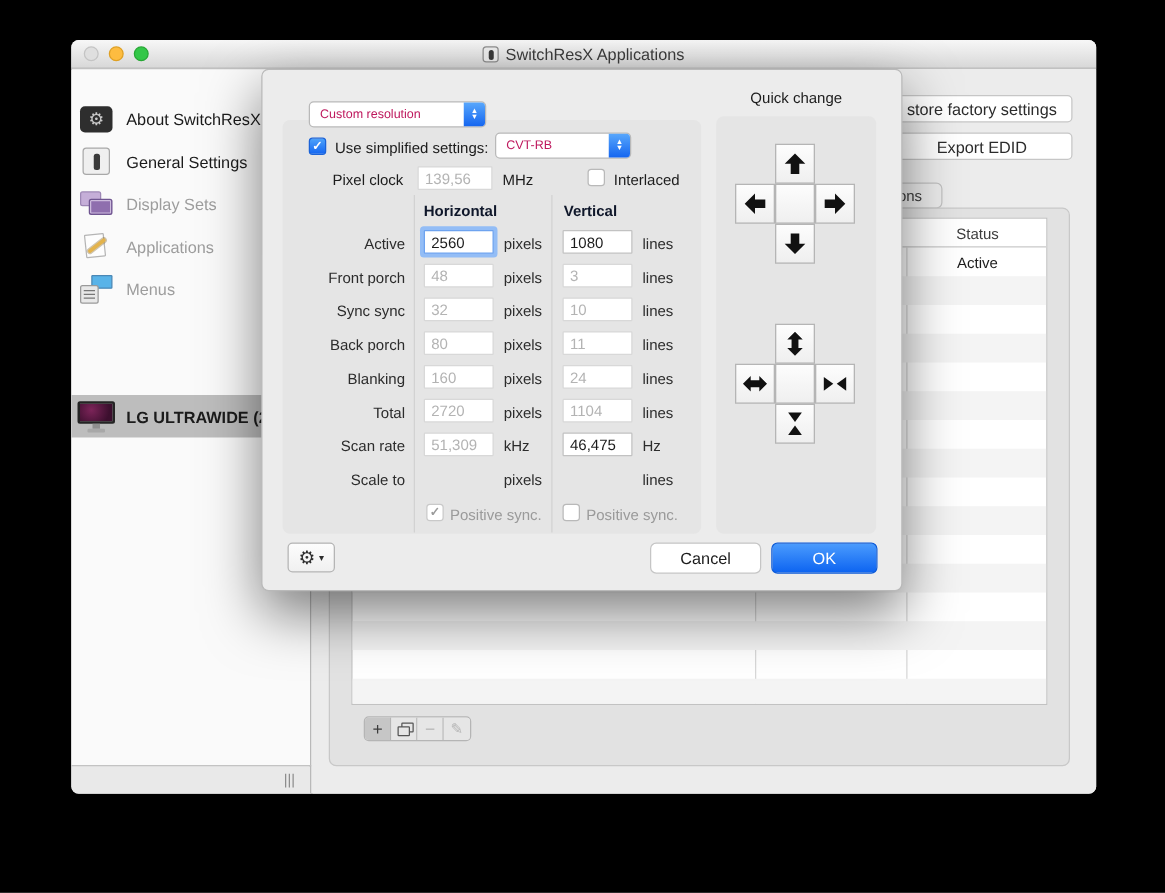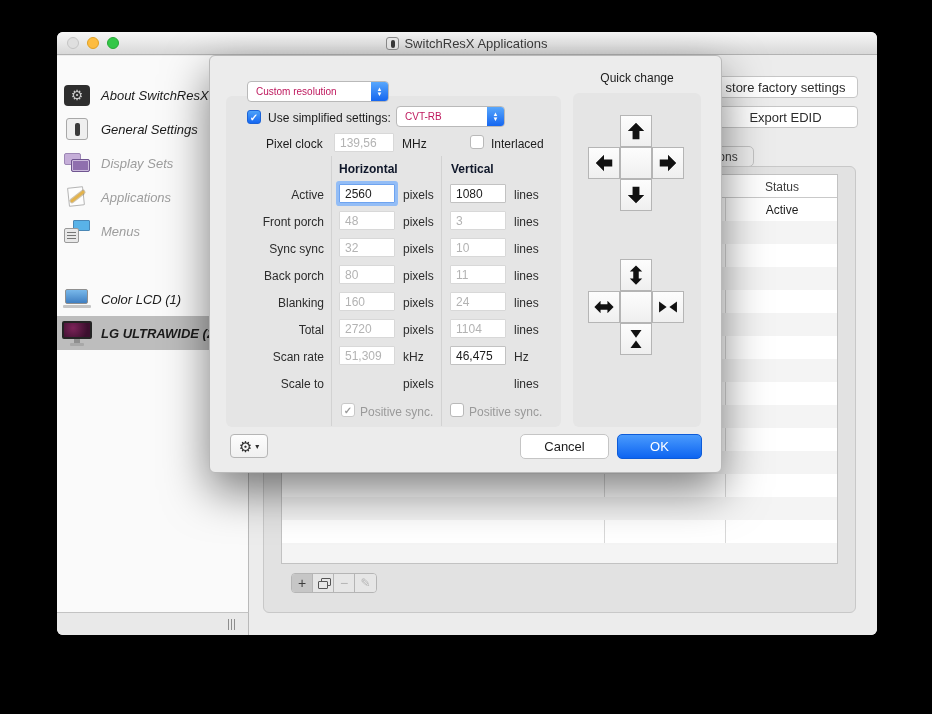--- a/index.html
+++ b/index.html
@@ -19,21 +19,21 @@
   .tl.zoom  { background:#33c748; border:1px solid #27a835; }
   .title-wrap { position:absolute; left:0; right:0; top:0; height:23px; display:flex; align-items:center; justify-content:center; gap:5px; }
   .mini-icon { width:13px; height:13px; background:#ededed; border:1px solid #8e8e8e; border-radius:3px; position:relative; }
   .mini-icon::after { content:""; position:absolute; left:4px; top:2px; width:4px; height:8px; background:#3a3a3a; border-radius:2px; }
   .title-text { font-size:13px; color:#3c3c3c; }
 
   
   .sidebar { position:absolute; left:0; top:24px; width:192px; height:556px; background:#fafafa; border-right:1px solid #b9b9b9; }
   .side-item { position:absolute; left:0; width:192px; height:34px; display:flex; align-items:center; }
   .side-ic { width:32px; height:26px; margin-left:4px; position:relative; flex:0 0 32px; display:flex; align-items:center; justify-content:center; }
-  .side-label { font-size:13px; color:#1b1b1b; margin-left:8px; white-space:nowrap;font-style:italic; }
+  .side-label { font-size:13px; color:#1b1b1b; margin-left:8px; white-space:nowrap; }
   .side-item.dim .side-label { color:#9d9d9d; }
   .side-item.selected { background:#bdbdbd; }
   .side-item.selected .side-label { font-weight:bold; }
 
   .ic-about { width:26px; height:21px; background:#2e2e2e; border-radius:4px; color:#c9c9c9; font-size:14px; line-height:20px; text-align:center; }
   .ic-general { width:22px; height:22px; background:#efefef; border:1px solid #a8a8a8; border-radius:3px; position:relative; }
   .ic-general::after { content:""; position:absolute; left:8px; top:4px; width:5px; height:13px; background:#3a3a3a; border-radius:2px; }
   .ic-dsets { position:relative; width:28px; height:22px; }
   .ic-dsets .b1 { position:absolute; left:1px; top:1px; width:17px; height:12px; background:#c5aed8; border:1px solid #9d87b5; border-radius:2px; }
   .ic-dsets .b2 { position:absolute; left:8px; top:7px; width:19px; height:13px; background:#8f6fae; border:1px solid #6f5590; border-radius:2px; box-shadow:inset 0 0 0 1px #cdbcdd; }
@@ -178,29 +178,20 @@
       </div>
       <div class="side-item dim" style="top:158px">
         <div class="side-ic">
             <div class="ic-menus">
               <div class="scr"></div>
               <div class="lst"></div>
             </div>
           </div>
         <div class="side-label">Menus</div>
       </div>
-      <div class="side-item" style="top:226px">
-        <div class="side-ic">
-            <div class="ic-lcd">
-              <div class="scr"></div>
-              <div class="base"></div>
-            </div>
-          </div>
-        <div class="side-label">Color LCD (1)</div>
-      </div>
       <div class="side-item selected" style="top:260px">
         <div class="side-ic">
             <div class="ic-lg">
               <div class="scr"></div>
               <div class="neck"></div>
               <div class="foot"></div>
             </div>
           </div>
         <div class="side-label">LG ULTRAWIDE (2</div>
       </div>

